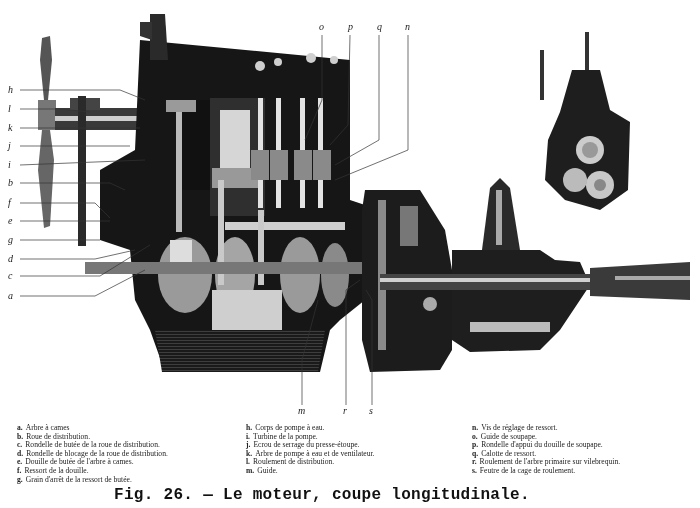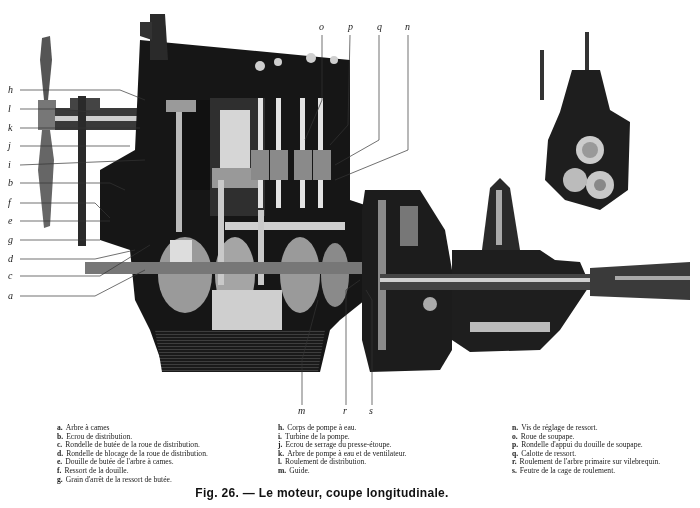--- a/index.html
+++ b/index.html
@@ -3,27 +3,27 @@
 <meta charset="utf-8">
 <style>
   html, body { margin: 0; padding: 0; background: #ffffff; }
   body { width: 700px; height: 508px; position: relative; overflow: hidden;
          font-family: "Liberation Serif", serif; color: #111; }
   #figure { position: absolute; left: 0; top: 0; width: 700px; height: 410px; }
   .lbl { position: absolute; font-style: italic; font-size: 10px; color: #222;
          font-family: "Liberation Serif", serif; line-height: 10px; }
   .legend { position: absolute; top: 424px; font-size: 7.6px; line-height: 8.6px;
             color: #222; font-family: "Liberation Serif", serif; }
-  .legend div { white-space: nowrap; margin-left: 40px; }
+  .legend div { white-space: nowrap; }
   .legend .k { font-weight: bold; margin-right: 3px; }
   #leg1 { left: 17px; }
-  #leg2 { left: 238px; font-family: Liberation Serif, serif; }
+  #leg2 { left: 246px; font-family: Liberation Serif, serif; }
   #leg3 { left: 472px; }
   #caption { position: absolute; top: 486px; left: 0; width: 644px; text-align: center;
-             font-family: Liberation Sans, sans-serif; font-weight: bold; font-size: 12px;
+             font-family: Liberation Mono, monospace; font-weight: bold; font-size: 16px;
              letter-spacing: 0.3px; color: #111; }
 </style>
 </head>
 <body>
 
 <svg id="figure" viewBox="0 0 700 410" xmlns="http://www.w3.org/2000/svg">
   <defs>
     <pattern id="hatch" width="4" height="3" patternUnits="userSpaceOnUse">
       <rect width="4" height="3" fill="#1a1a1a"></rect>
       <line x1="0" y1="1.5" x2="4" y2="1.5" stroke="#555" stroke-width="0.6"></line>
@@ -164,37 +164,37 @@
 <span class="lbl" style="left:348px;top:22px">p</span>
 <span class="lbl" style="left:377px;top:22px">q</span>
 <span class="lbl" style="left:405px;top:22px">n</span>
 
 <span class="lbl" style="left:298px;top:406px">m</span>
 <span class="lbl" style="left:343px;top:406px">r</span>
 <span class="lbl" style="left:369px;top:406px">s</span>
 
 <div class="legend" id="leg1">
     <div><span class="k">a.</span><span>Arbre à cames</span></div>
-    <div><span class="k">b.</span><span>Ecrou de distribution.</span></div>
+    <div><span class="k">b.</span><span>Roue de distribution.</span></div>
     <div><span class="k">c.</span><span>Rondelle de butée de la roue de distribution.</span></div>
     <div><span class="k">d.</span><span>Rondelle de blocage de la roue de distribution.</span></div>
     <div><span class="k">e.</span><span>Douille de butée de l'arbre à cames.</span></div>
     <div><span class="k">f.</span><span>Ressort de la douille.</span></div>
     <div><span class="k">g.</span><span>Grain d'arrêt de la ressort de butée.</span></div>
   </div>
 <div class="legend" id="leg2">
     <div><span class="k">h.</span><span>Corps de pompe à eau.</span></div>
     <div><span class="k">i.</span><span>Turbine de la pompe.</span></div>
     <div><span class="k">j.</span><span>Ecrou de serrage du presse-étoupe.</span></div>
     <div><span class="k">k.</span><span>Arbre de pompe à eau et de ventilateur.</span></div>
     <div><span class="k">l.</span><span>Roulement de distribution.</span></div>
     <div><span class="k">m.</span><span>Guide.</span></div>
   </div>
 <div class="legend" id="leg3">
     <div><span class="k">n.</span><span>Vis de réglage de ressort.</span></div>
-    <div><span class="k">o.</span><span>Roue de soupape.</span></div>
+    <div><span class="k">o.</span><span>Guide de soupape.</span></div>
     <div><span class="k">p.</span><span>Rondelle d'appui du douille de soupape.</span></div>
     <div><span class="k">q.</span><span>Calotte de ressort.</span></div>
     <div><span class="k">r.</span><span>Roulement de l'arbre primaire sur vilebrequin.</span></div>
     <div><span class="k">s.</span><span>Feutre de la cage de roulement.</span></div>
   </div>
 
 <div id="caption">Fig. 26. — Le moteur, coupe longitudinale.</div>
 
 </body></html>

